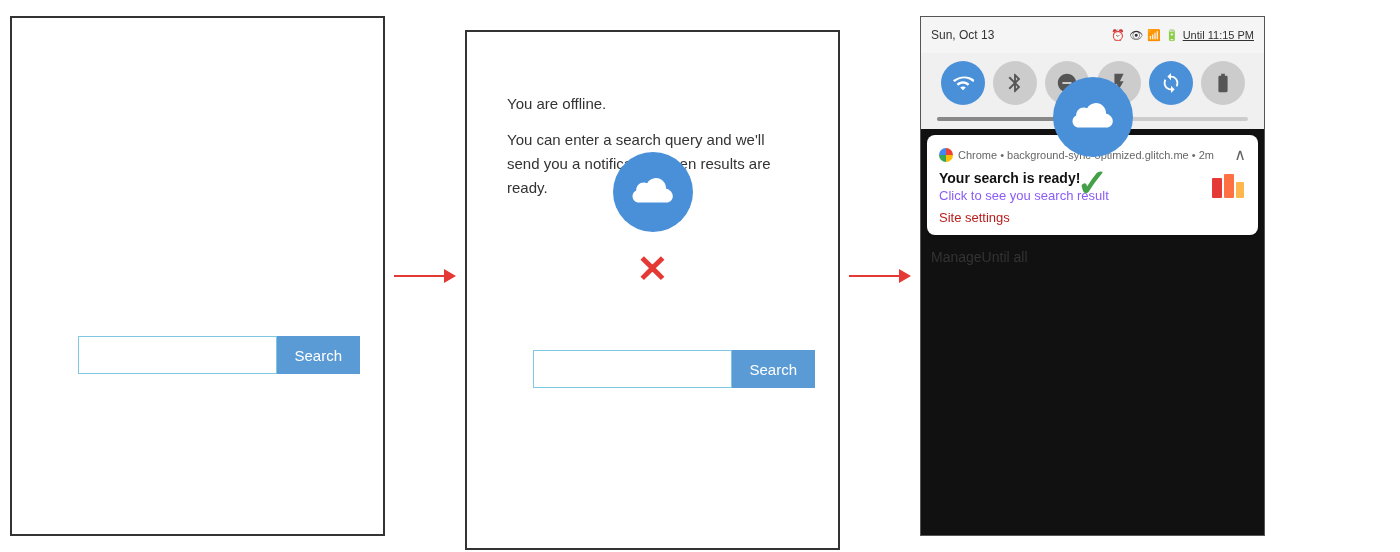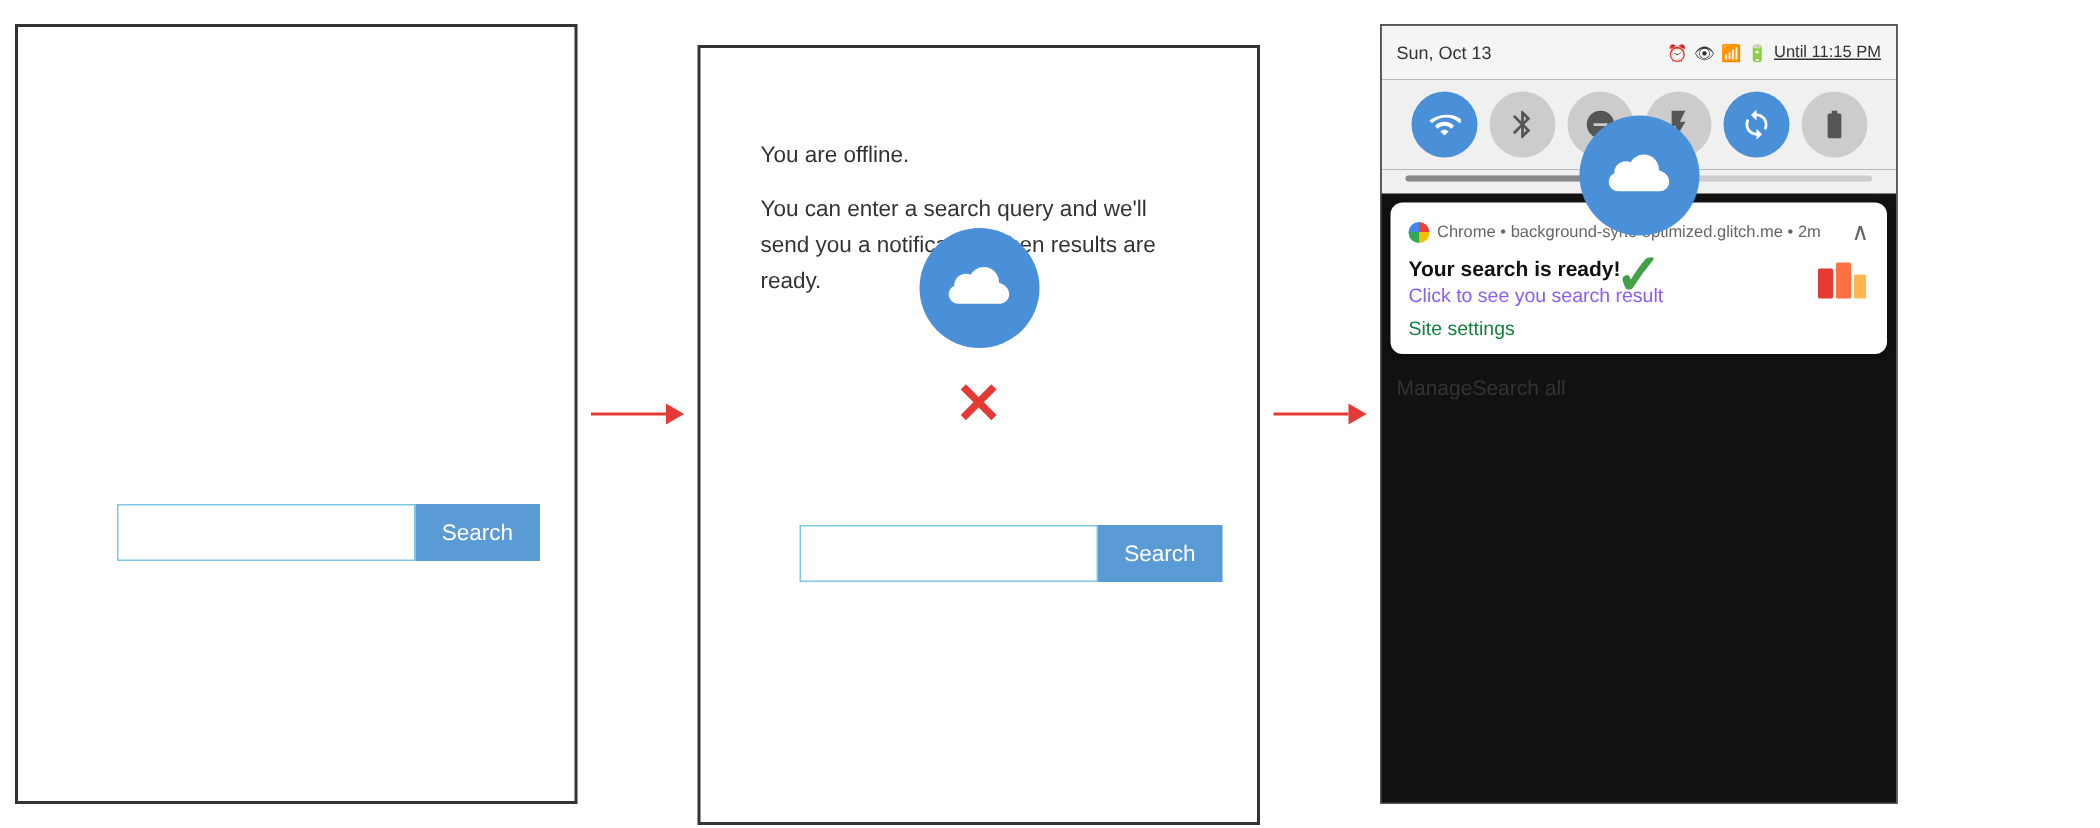--- a/index.html
+++ b/index.html
@@ -285,21 +285,21 @@
     }
 
     .notif-icon {
       width: 36px;
       height: 36px;
       flex-shrink: 0;
     }
 
     .site-settings {
       font-size: 13px;
-      color: #15803d;
+      color: #b91c1c;
       margin-top: 4px;
     }
 
     
     .notif-actions {
       display: flex;
       justify-content: flex-start;
       padding: 8px 10px;
     }
 
@@ -447,21 +447,21 @@
               <rect x="14" y="4" width="10" height="24" fill="#ff7043" rx="1"></rect>
               <rect x="26" y="12" width="8" height="16" fill="#ffb74d" rx="1"></rect>
             </svg>
           </div>
         </div>
         <div class="site-settings">Site settings</div>
       </div>
 
       <div class="notif-actions">
         <button class="notif-action-btn">Manage</button>
-        <button class="notif-action-btn">Search all</button>
+        <button class="notif-action-btn">Until all</button>
       </div>
     </div>
 
     <div class="wallpaper" style="margin-top:220px;">
       
       
       
     </div>
   </div>
 

